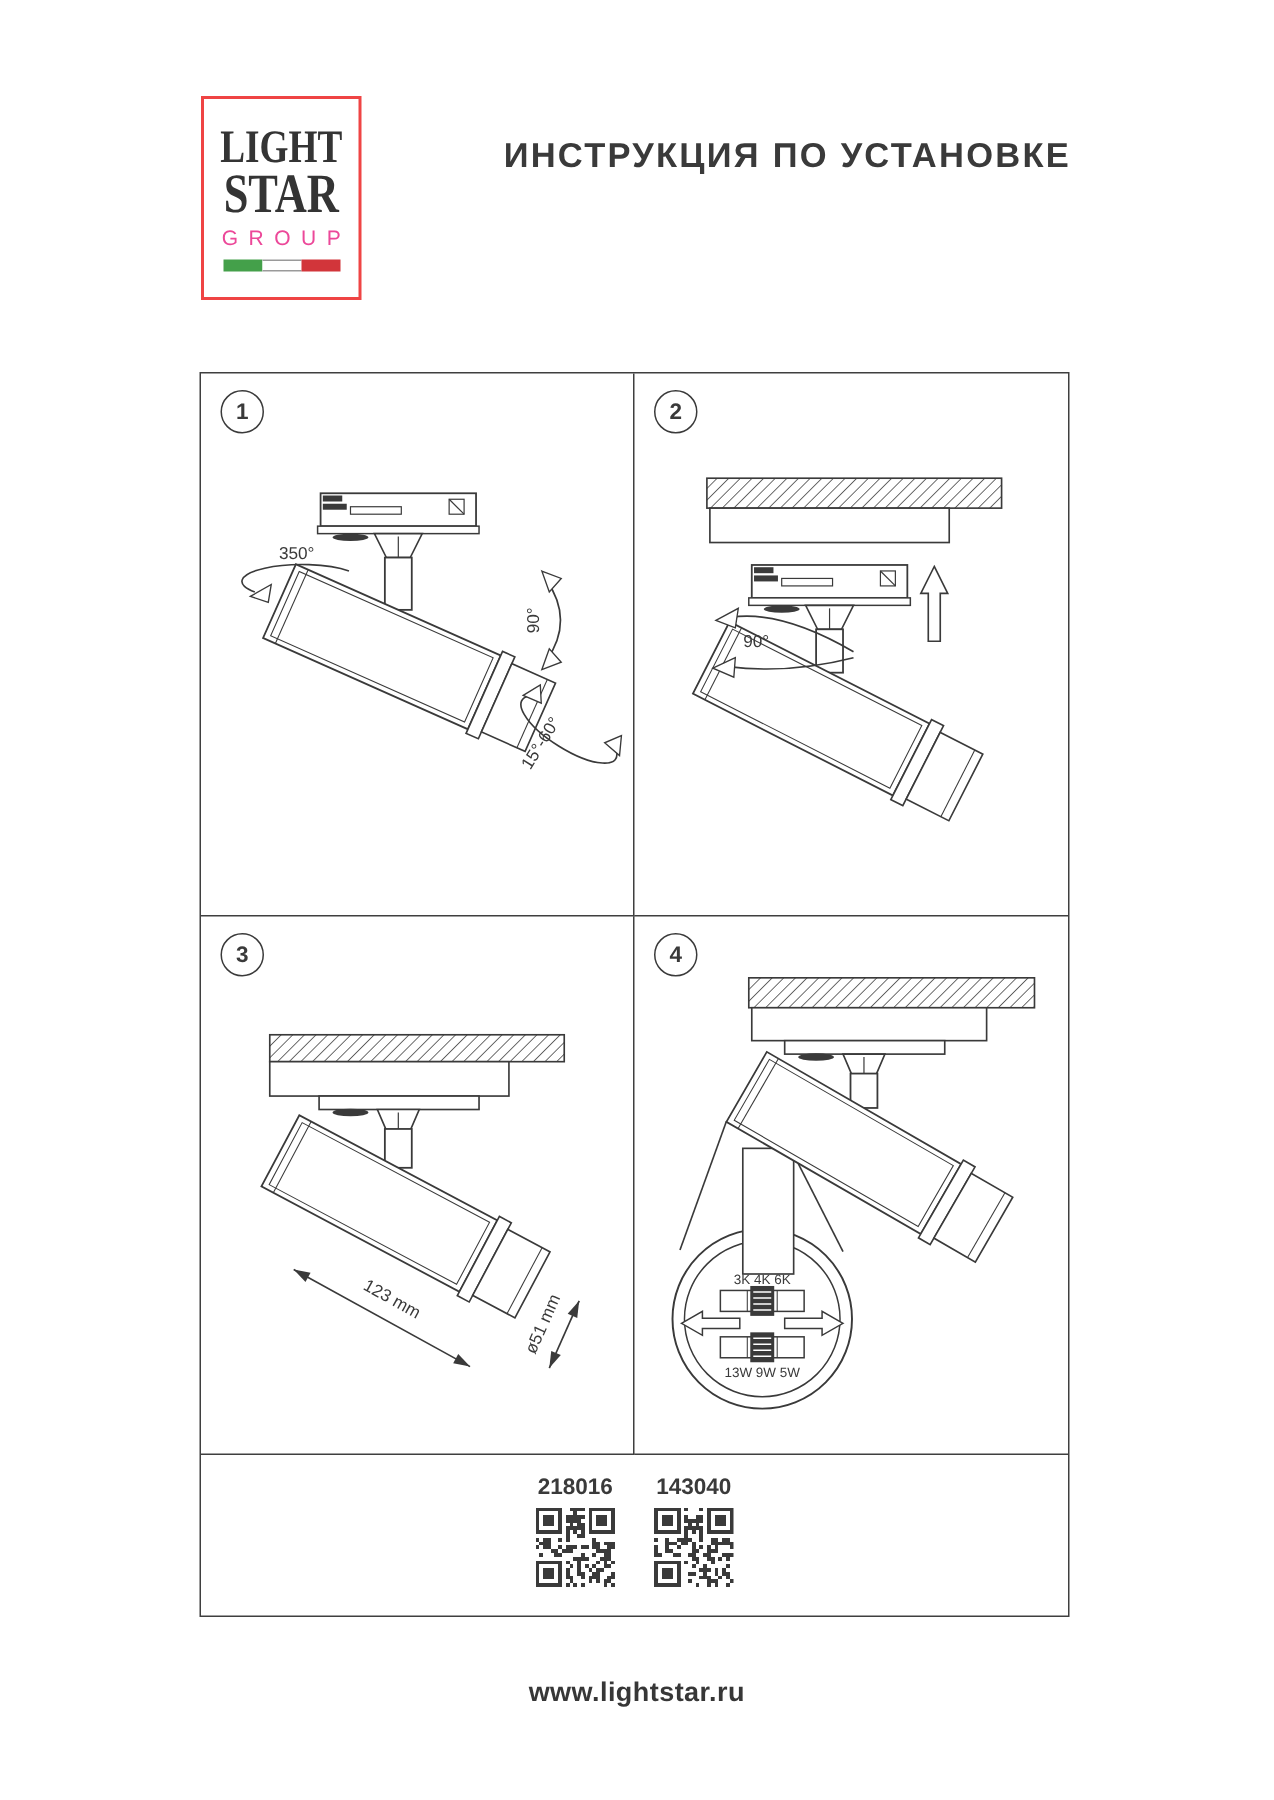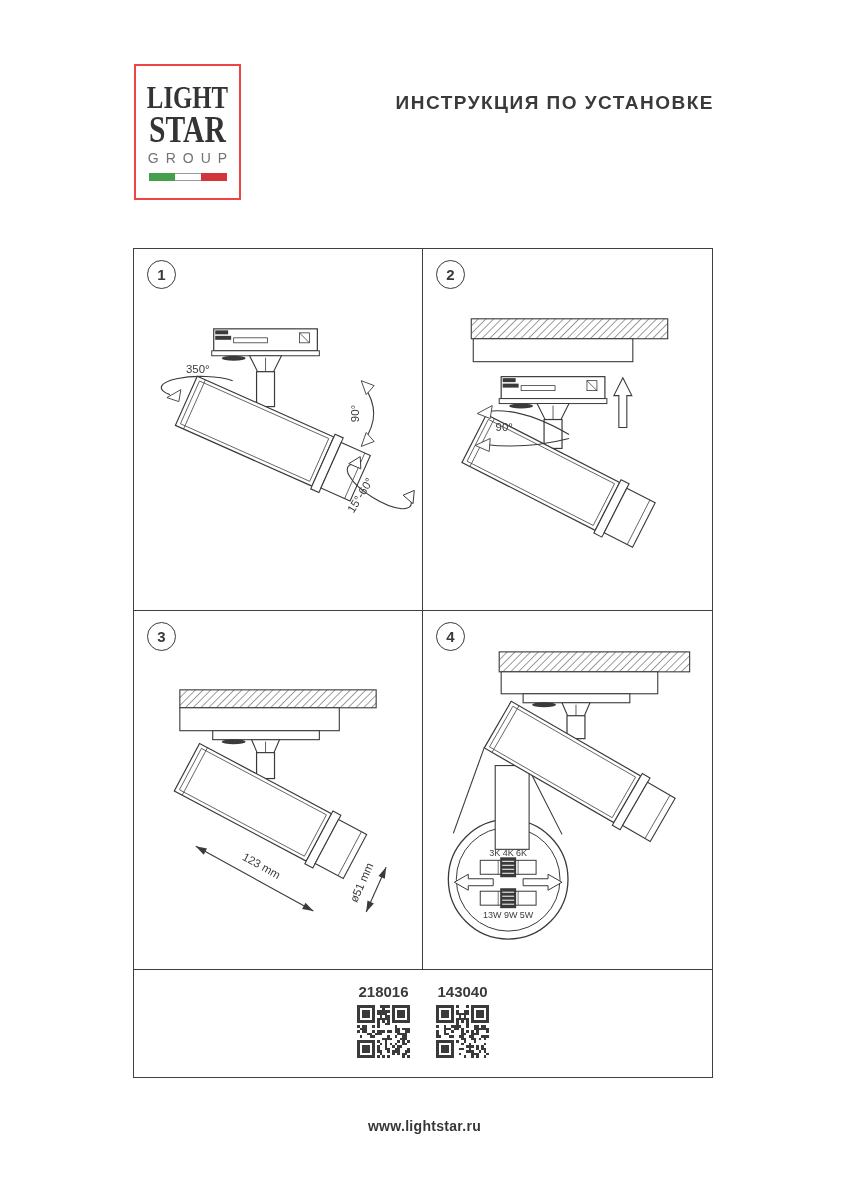--- a/index.html
+++ b/index.html
@@ -6,30 +6,30 @@
   .page{position:relative;width:849px;height:1200px;background:#ffffff;overflow:hidden;
         font-family:"Liberation Sans",sans-serif;color:#3a3a3a;}
 
   
   .logo-box{position:absolute;left:134px;top:64px;width:103px;height:132px;
             border:2px solid #ef4444;text-align:center;background:#fff;}
   .logo-serif{font-family:"Liberation Serif",serif;font-weight:bold;color:#343434;
               transform:scaleX(.8);transform-origin:center;}
   .logo-w1{font-size:31px;line-height:30px;margin-top:17px;}
   .logo-w2{font-size:37px;line-height:33px;}
-  .logo-group{font-size:14px;letter-spacing:7px;padding-left:7px;color:#737373;margin-top:4px;}
+  .logo-group{font-size:14px;letter-spacing:7px;padding-left:7px;color:#ec4899;margin-top:4px;}
   .flag{width:78px;height:8px;margin:7px auto 0 auto;display:flex;}
   .flag span{flex:1;height:100%;box-sizing:border-box;}
   .flag .f-green{background:#44a04a;}
   .flag .f-white{background:#ffffff;border-top:1.5px solid #9a9a9a;border-bottom:1.5px solid #9a9a9a;}
   .flag .f-red{background:#d2353a;}
 
   .title-block{position:absolute;right:135px;top:61px;text-align:right;}
   .series-line{font-size:22px;font-weight:bold;line-height:28px;letter-spacing:1px;}
-  .instr-line{font-size:19px;font-weight:bold;line-height:30px;letter-spacing:1.5px;}
+  .instr-line{font-size:23px;font-weight:bold;line-height:30px;letter-spacing:1.5px;}
   .title-gap{height:27px;}
 
   
   .grid{position:absolute;left:133px;top:248px;width:580px;height:830px;
         border:1.2px solid #3f3f3f;box-sizing:border-box;display:grid;
         grid-template-columns:289px 1fr;grid-template-rows:362px 359px 1fr;background:#fff;}
   .cell{position:relative;box-sizing:border-box;}
   .cell.br{border-right:1.2px solid #3f3f3f;}
   .cell.bb{border-bottom:1.2px solid #3f3f3f;}
   .cell svg{display:block;width:100%;height:100%;}
@@ -39,21 +39,21 @@
 
   
   .qr-row{grid-column:1 / 3;display:flex;justify-content:center;align-items:flex-start;
           gap:26px;padding-top:13px;font-weight:bold;}
   .qr-item{width:53px;text-align:center;}
   .qr-label{font-size:15px;color:#3a3a3a;margin-bottom:5px;}
   .qr-box{width:53px;height:53px;}
 
   
   .footer{position:absolute;left:0;top:1118px;width:100%;text-align:center;
-          font-size:14px;font-weight:bold;letter-spacing:.3px;color:#373737;}
+          font-size:18px;font-weight:bold;letter-spacing:.3px;color:#373737;}
 
   
   .svgtx{font-family:"Liberation Sans",sans-serif;font-size:11.5px;fill:#3a3a3a;}
   .svgtx-sm{font-family:"Liberation Sans",sans-serif;font-size:9px;fill:#3a3a3a;}
 </style>
 </head>
 <body>
 
 <div class="page">
 

